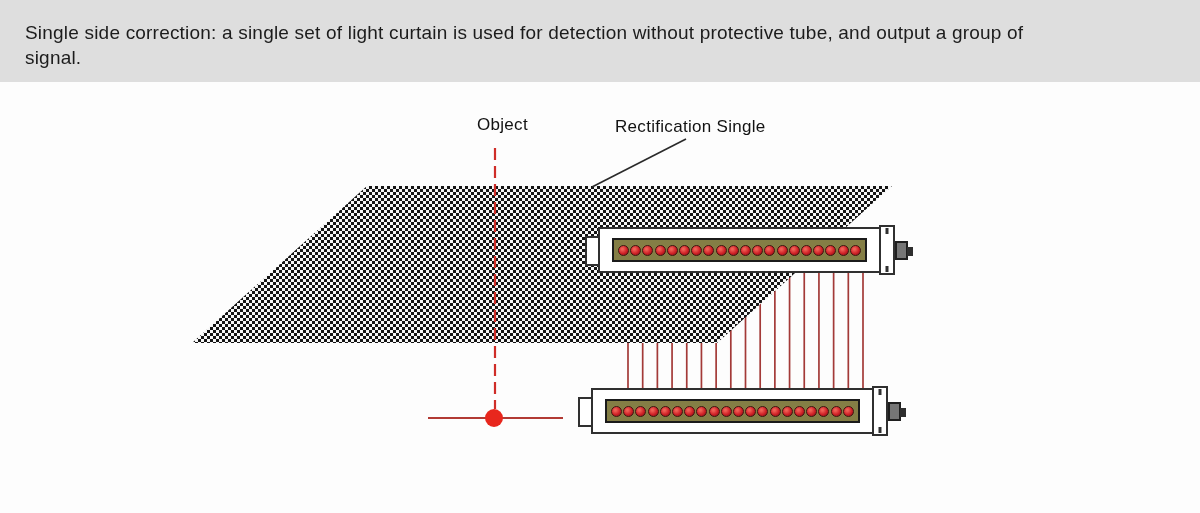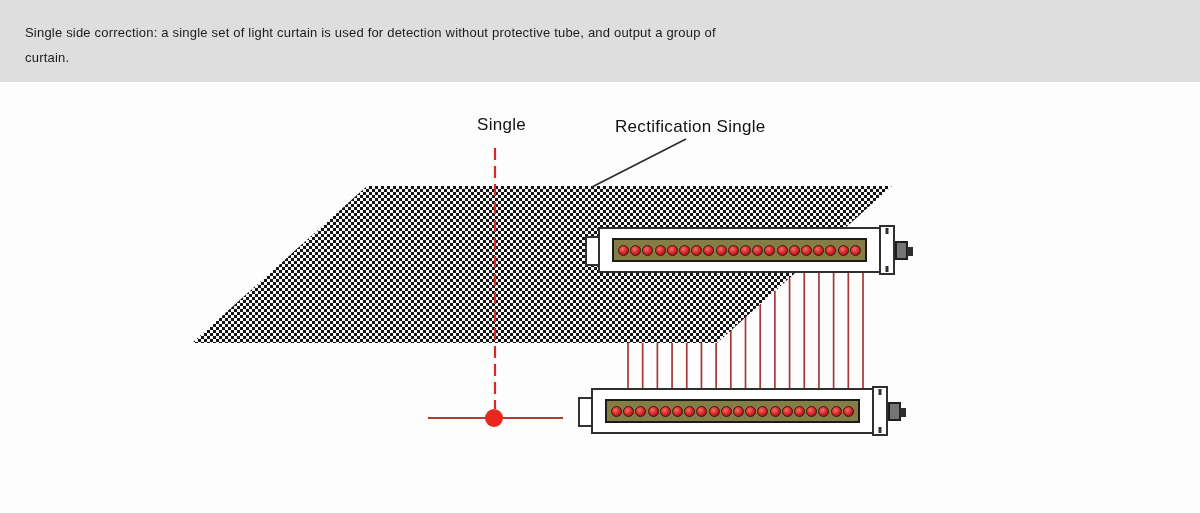--- a/index.html
+++ b/index.html
@@ -12,21 +12,21 @@
   }
   .page { position:absolute; left:0; top:0; width:1200px; height:513px; }
 
   
   .banner {
     position:absolute; left:0; top:0; width:1200px; height:82px;
     background:var(--banner-bg,#dedede);
   }
   .banner-text {
     position:absolute; left:25px; top:20px; width:1150px;
-    font-size:13px; line-height:25px; letter-spacing:.2px;
+    font-size:19px; line-height:25px; letter-spacing:.2px;
     color:var(--banner-text,#1c1c1c);
   }
 
   
   .diagram {
     position:absolute; left:0; top:82px; width:1200px; height:431px;
     background:var(--diagram-bg,#fdfdfd);
   }
   .layer { position:absolute; left:0; top:0; width:1200px; height:431px; pointer-events:none; }
   .beams-layer { z-index:1; }
@@ -99,21 +99,21 @@
   }
 </style>
 </head>
 <body>
 
 <div class="page">
 
   <div class="banner">
     <div class="banner-text">
       <span>Single side correction: a single set of light curtain is used for detection without protective tube, and output a group of</span><br>
-      <span>curtain.</span>
+      <span>signal.</span>
     </div>
   </div>
 
   <div class="diagram">
 
     <svg class="layer beams-layer" id="beams-layer" viewBox="0 0 1200 431">
         <line x1="628" x2="628" y1="190" y2="307" class="beam-line"></line>
         <line x1="642.6875" x2="642.6875" y1="190" y2="307" class="beam-line"></line>
         <line x1="657.375" x2="657.375" y1="190" y2="307" class="beam-line"></line>
         <line x1="672.0625" x2="672.0625" y1="190" y2="307" class="beam-line"></line>
@@ -134,21 +134,21 @@
 
     <div class="parallelogram"></div>
 
     <svg class="layer annot-layer" viewBox="0 0 1200 431">
       <line class="leader" x1="686" y1="57" x2="592" y2="105"></line>
       <line class="centerline" x1="495" y1="66" x2="495" y2="327"></line>
       <line class="crosshair" x1="428" y1="336" x2="563" y2="336"></line>
       <circle class="dot" cx="494" cy="336" r="9"></circle>
     </svg>
 
-    <div class="label center-label">Single</div>
+    <div class="label center-label">Object</div>
     <div class="label rect-label">Rectification Single</div>
 
     <div class="bar bar-top">
       <div class="tab"></div>
       <div class="body">
         <div class="strip led-strip">
             <span class="led"></span>
             <span class="led"></span>
             <span class="led"></span>
             <span class="led"></span>

